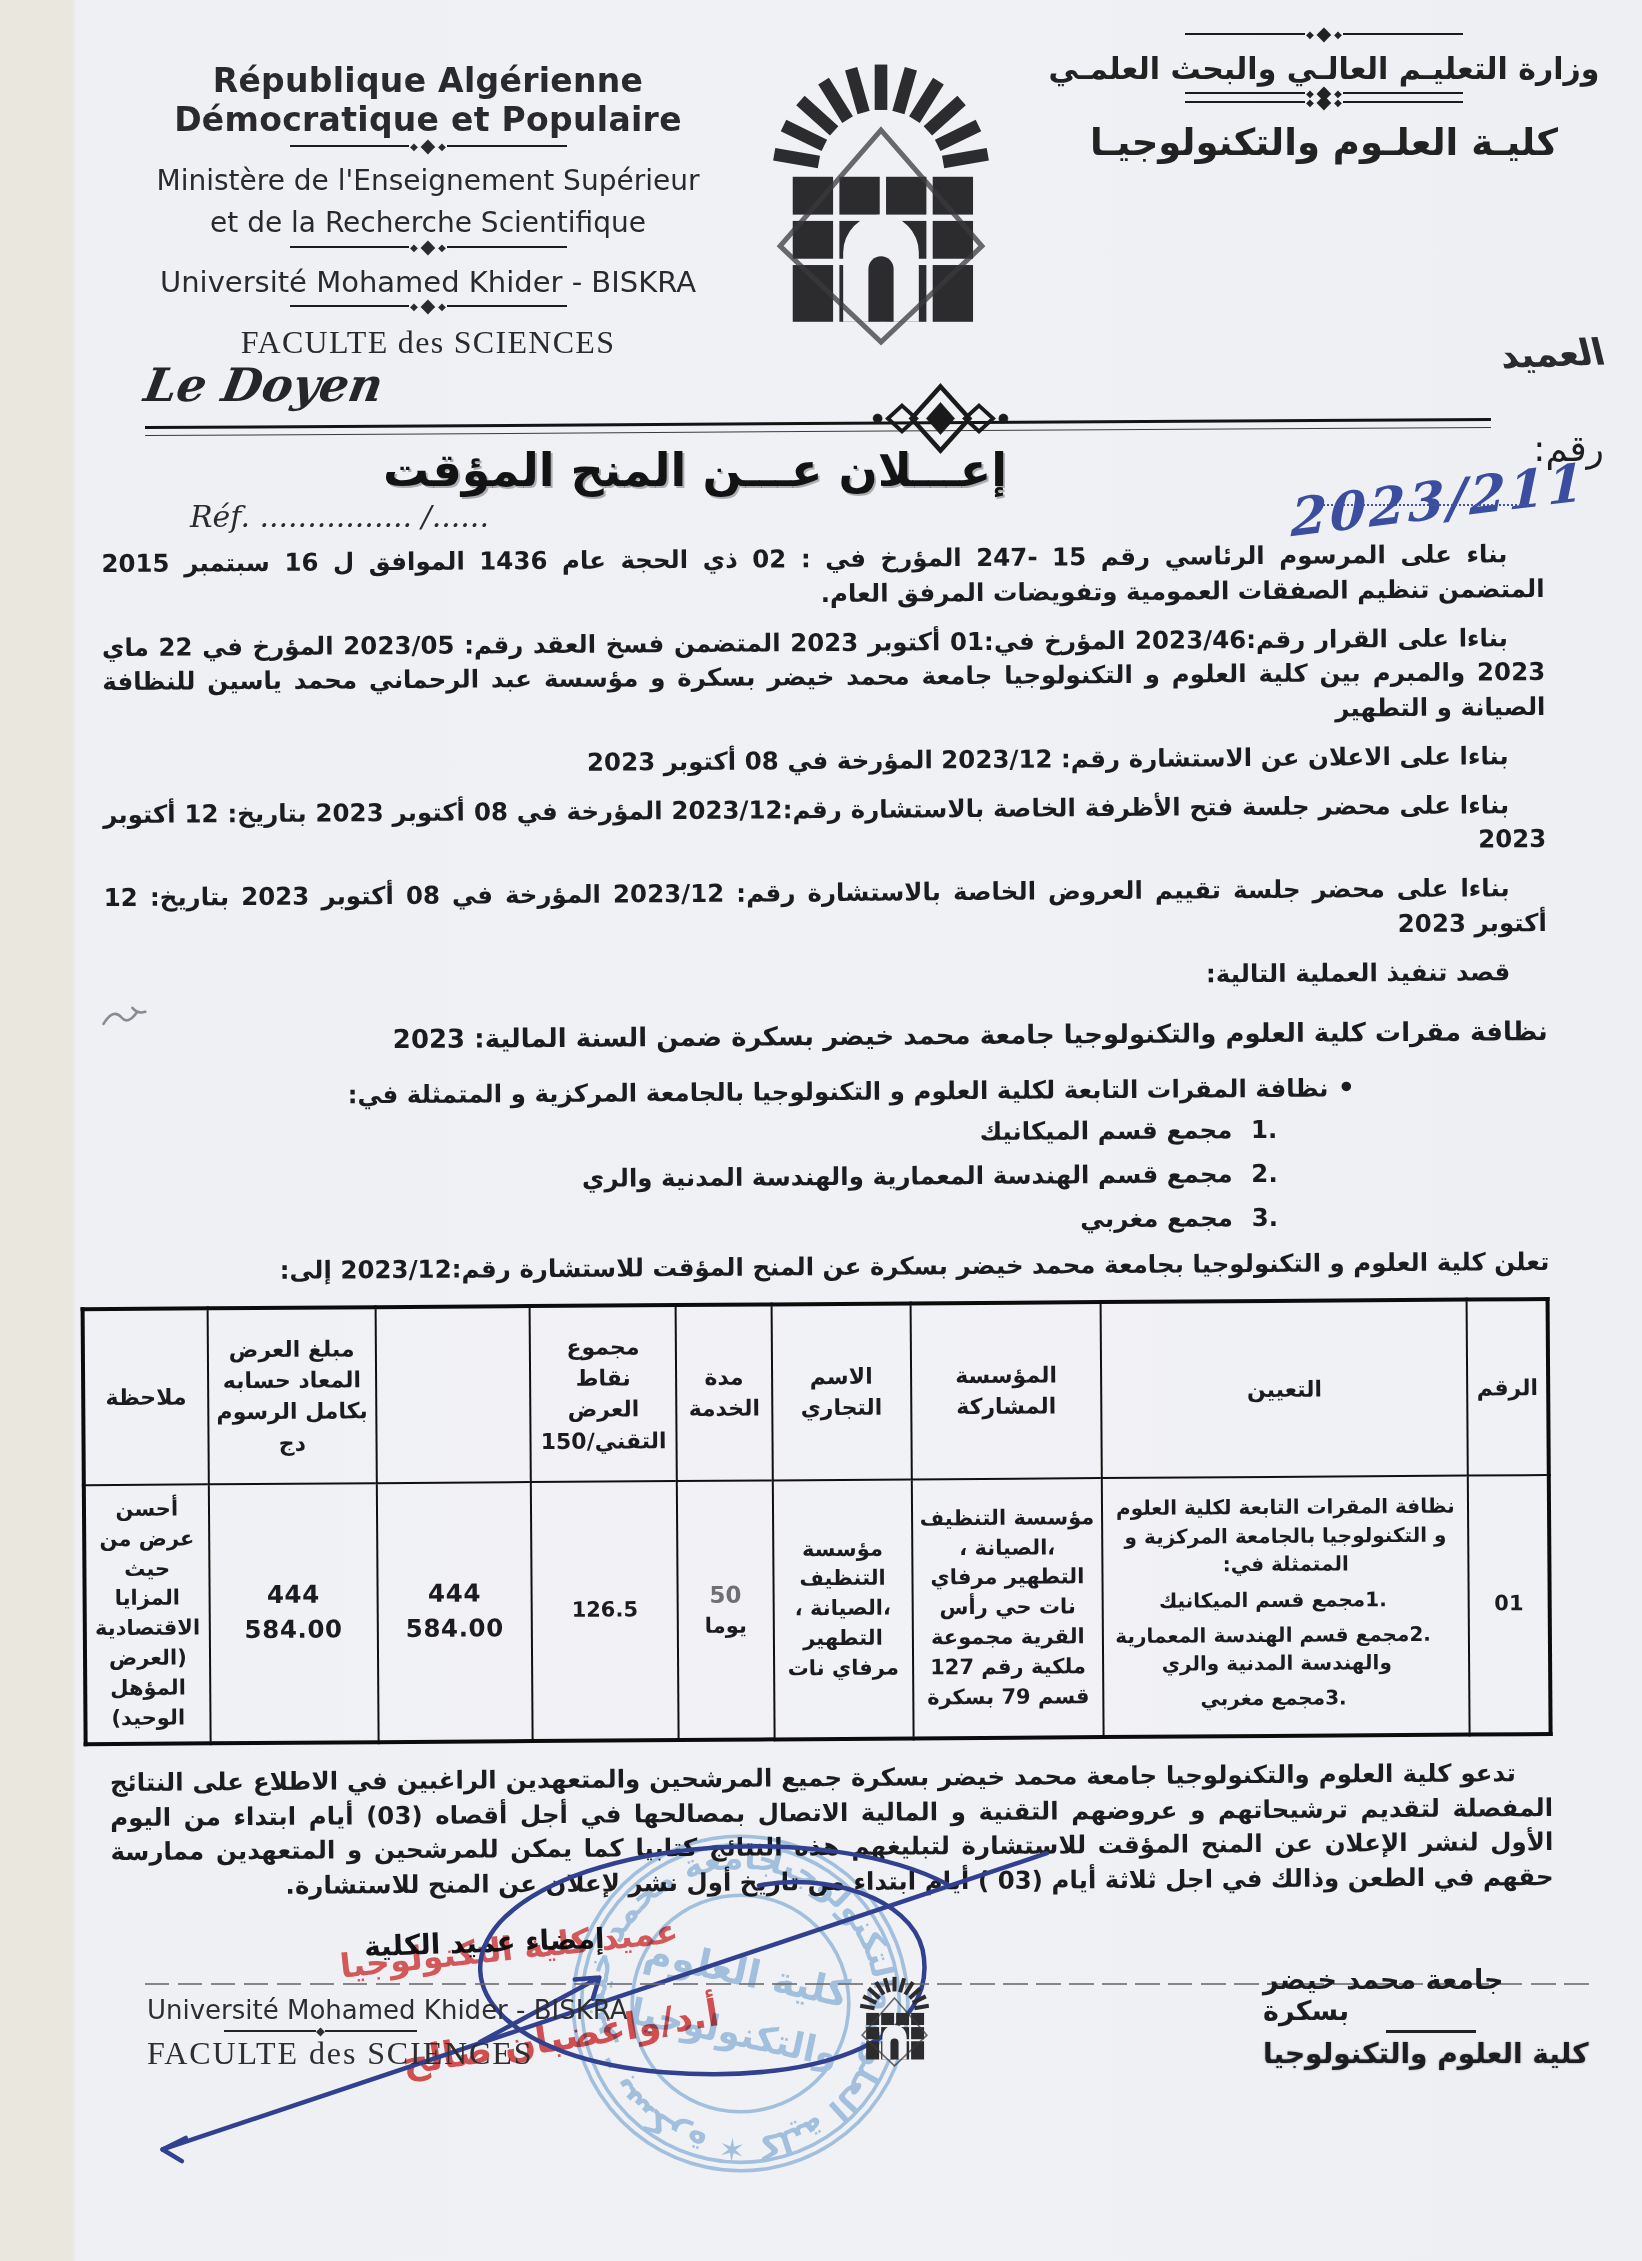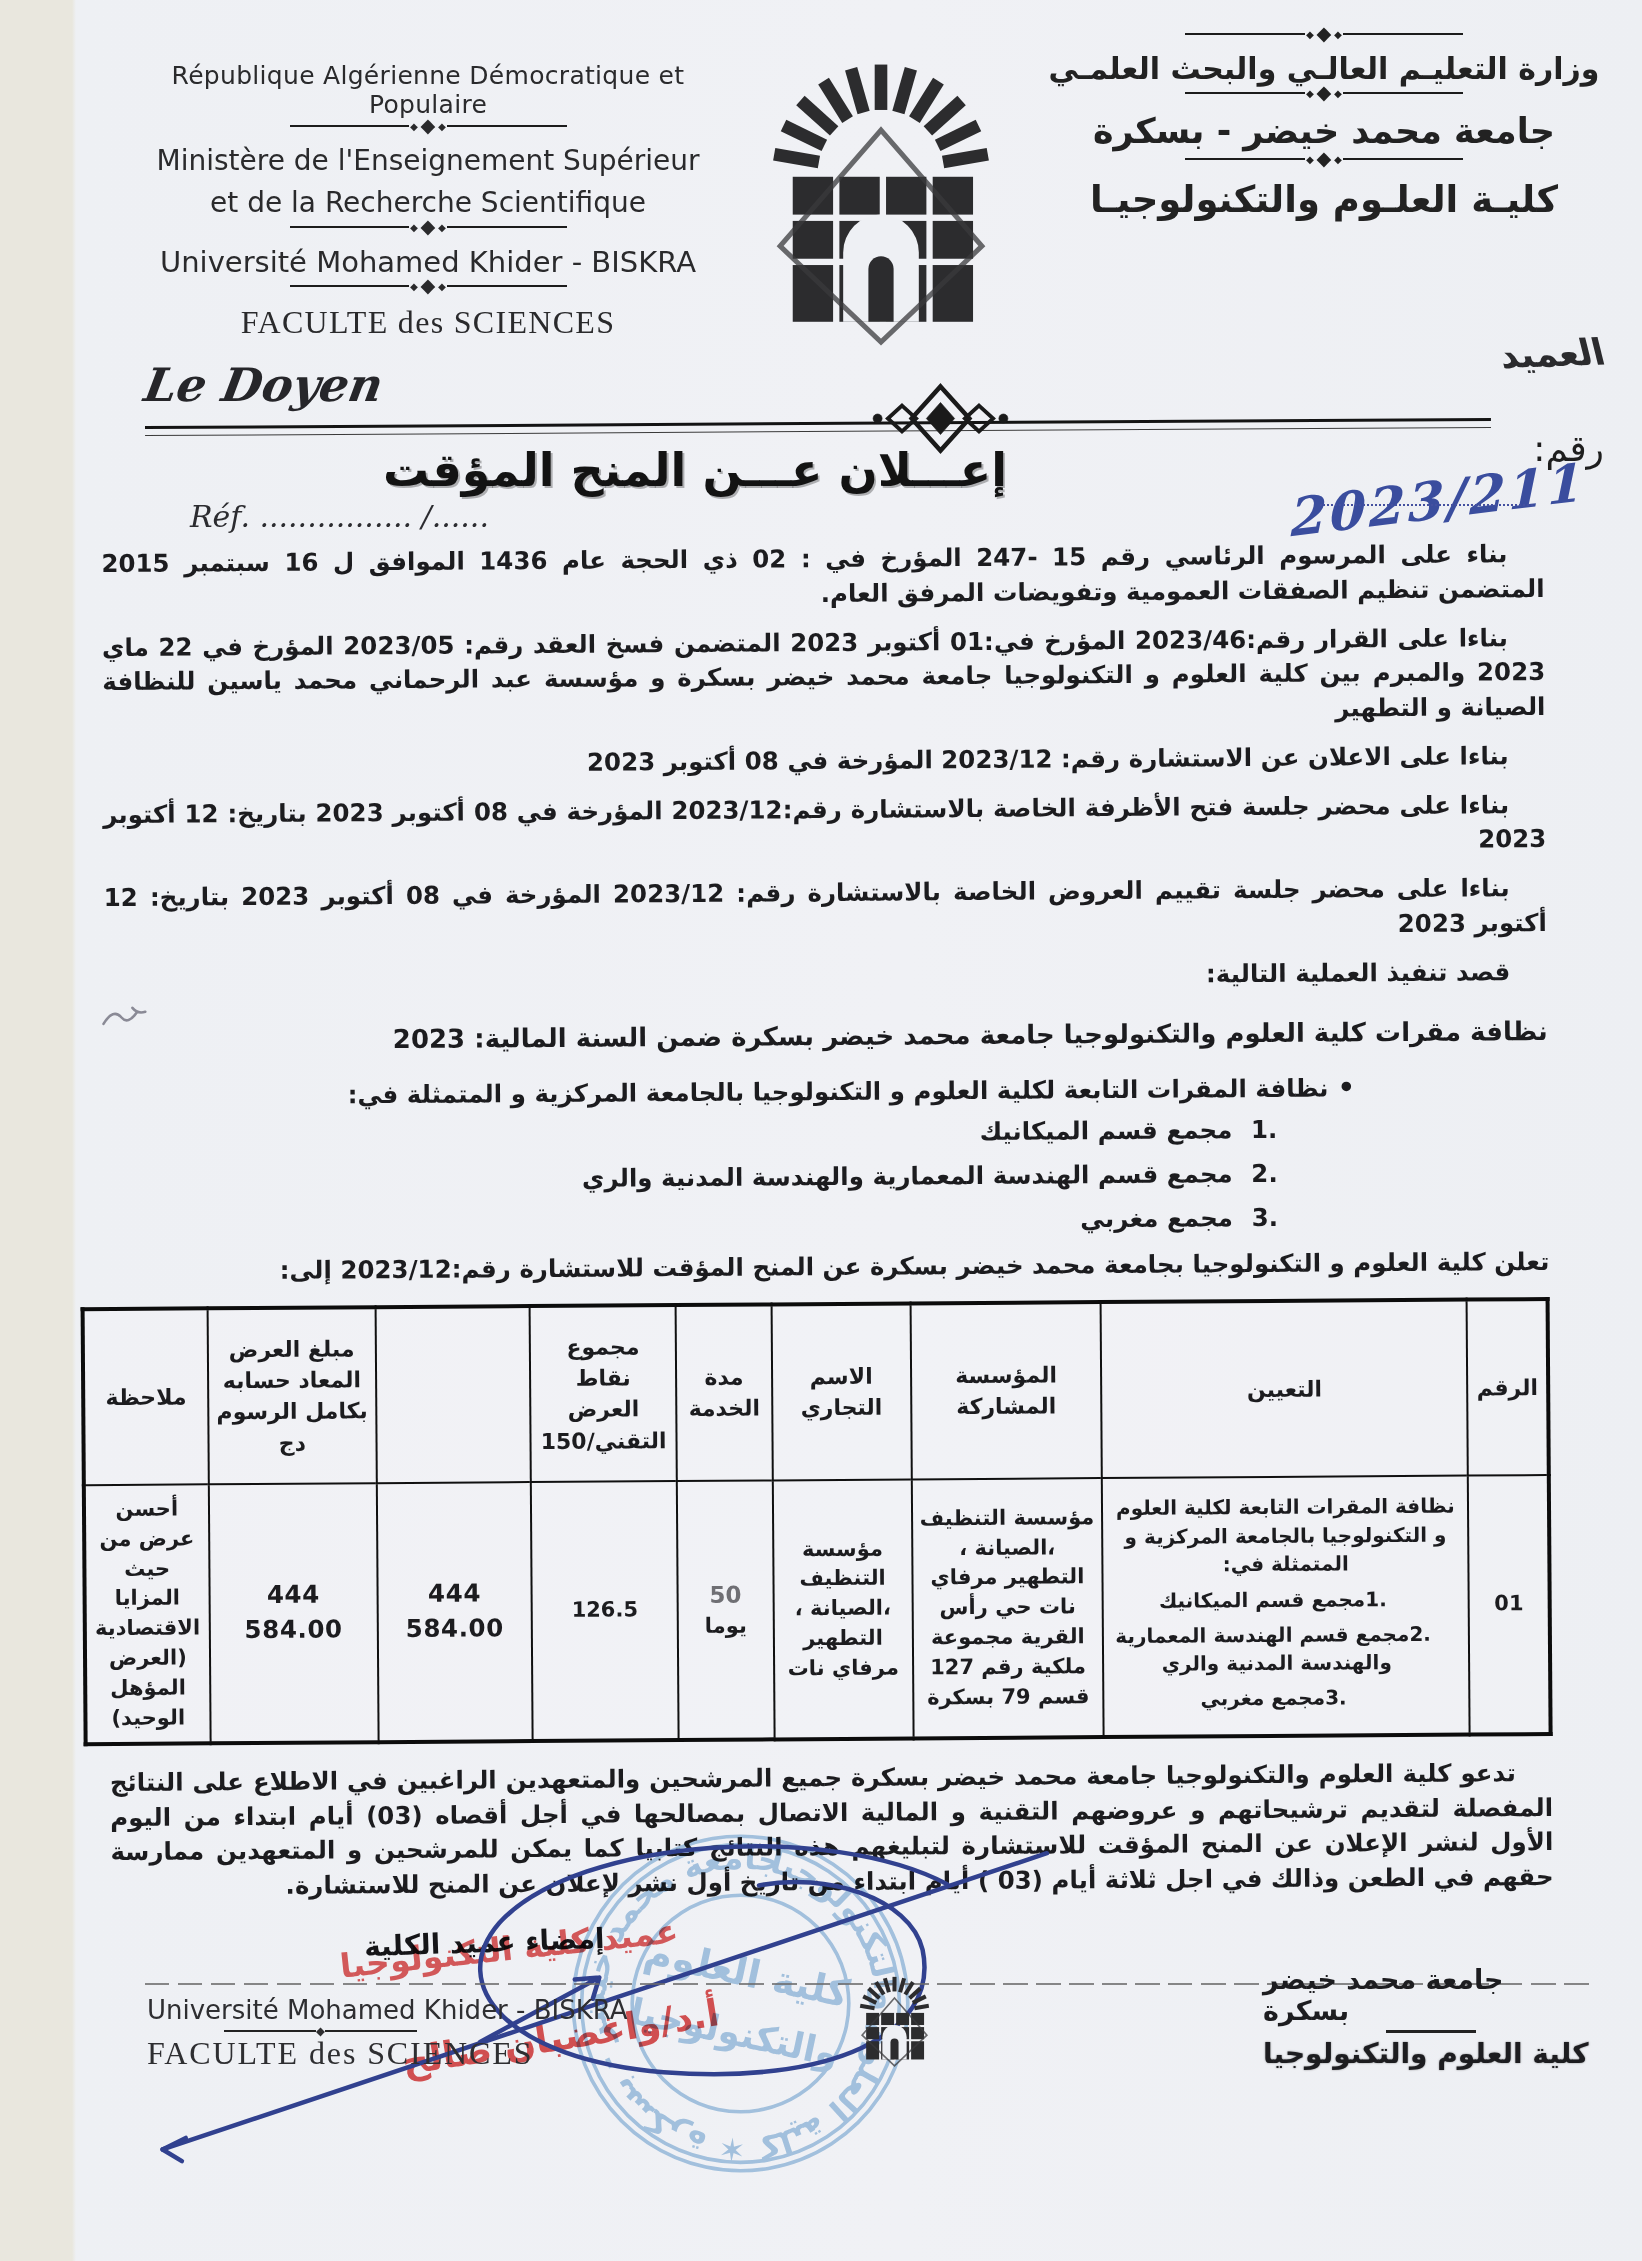--- a/index.html
+++ b/index.html
@@ -3,21 +3,21 @@
 <meta charset="utf-8">
 <style>
   html,body { margin:0; padding:0; background:#c8c9cc; }
   .page {
     position:relative; width:1643px; height:2261px; margin:0 auto;
     background:linear-gradient(90deg,#e9e7de 0px,#e9e7de 72px,#eef0f4 76px,#f0f1f5 55%,#edeff3 100%);
     overflow:hidden; font-family:"DejaVu Sans", sans-serif; color:#1e1e1e;
   }
   
   .hdr-left { position:absolute; left:119px; top:61px; width:618px; text-align:center; color:#2a2a2c; }
-  .hdr-left .l1 { font-size:25px; letter-spacing:0.3px; }
+  .hdr-left .l1 { font-size:33px; letter-spacing:0.3px;font-weight:bold; }
   .hdr-left .l2 { font-size:28px; margin-top:17px; }
   .hdr-left .l3 { font-size:28px; margin-top:9px; }
   .hdr-left .l4 { font-size:29px; margin-top:17px; }
   .hdr-serif { font-family:"Liberation Serif","DejaVu Serif",serif; font-size:32px; letter-spacing:1.3px; margin-top:17px; }
   .orn { display:flex; align-items:center; justify-content:center; width:277px; margin:6.4px auto 0 auto; }
   .orn::before,.orn::after { content:""; flex:1; border-top:2.6px solid #1c1c1c; }
   .orn .d1 { font-size:10.3px; line-height:0; margin:0 1.3px; }
   .orn .d2 { font-size:19.3px; line-height:0; margin:0 1.3px; }
   .hdr-right { position:absolute; left:1044px; top:27px; width:560px; text-align:center; direction:rtl; font-weight:bold; color:#222; }
   .hdr-right .r1 { font-size:26.4px; }
@@ -162,21 +162,20 @@
         <span class="d1">◆</span>
         <span class="d2">◆</span>
         <span class="d1">◆</span>
       </div>
     <div class="r2">وزارة التعليـم العالـي والبحث العلمـي</div>
     <div class="orn">
         <span class="d1">◆</span>
         <span class="d2">◆</span>
         <span class="d1">◆</span>
       </div>
-    <div class="r3">جامعة محمد خيضر - بسكرة</div>
     <div class="orn">
         <span class="d1">◆</span>
         <span class="d2">◆</span>
         <span class="d1">◆</span>
       </div>
     <div class="r4">كليـة العلـوم والتكنولوجيـا</div>
   </div>
 
   <div class="dean-ar" dir="rtl">العميد</div>
   <div class="doyen">Le Doyen</div>

